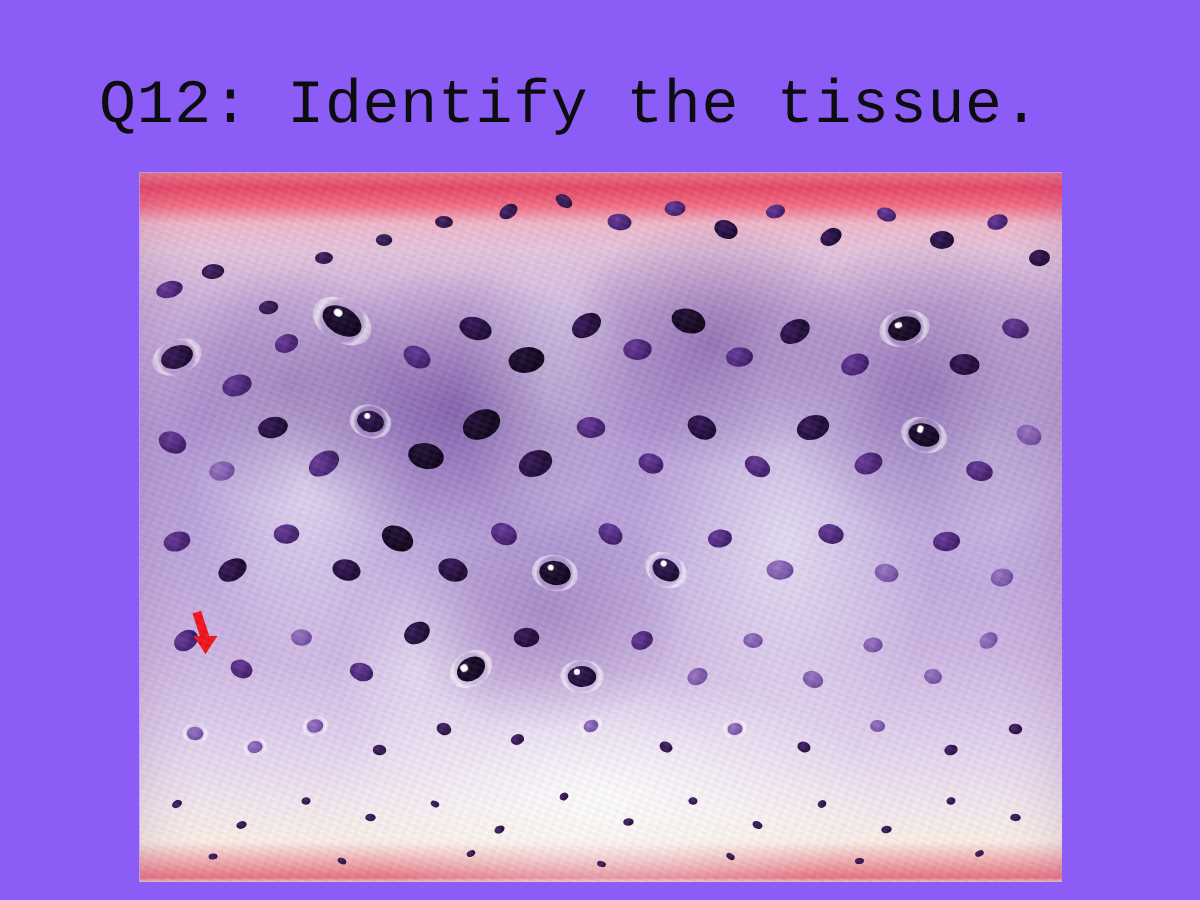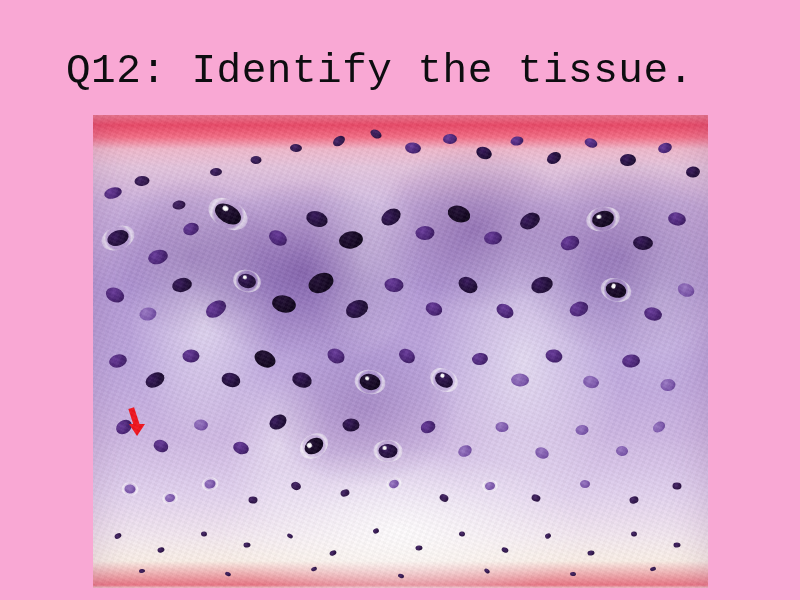--- a/index.html
+++ b/index.html
@@ -163,21 +163,21 @@
     opacity: .55;
   }
 
   #vignette {
     box-shadow: inset 0 0 38px rgba(120,60,120,.22);
   }
 </style>
 </head>
 <body>
 
-<div id="slide" style="background: #f9a8d4;">
+<div id="slide" style="background: #8b5cf6;">
 
   <div id="slide-title" style="color: rgb(13, 13, 16);">Q12: Identify the tissue.</div>
 
   <div id="micrograph" title="H&amp;E stained histological section of cartilage showing chondrocytes in lacunae">
 
     <div class="layer" id="matrix-base"></div>
     <div class="layer" id="matrix-streaks"></div>
     <div class="layer" id="matrix-purple"></div>
 
     <div class="layer" id="cell-layer">

